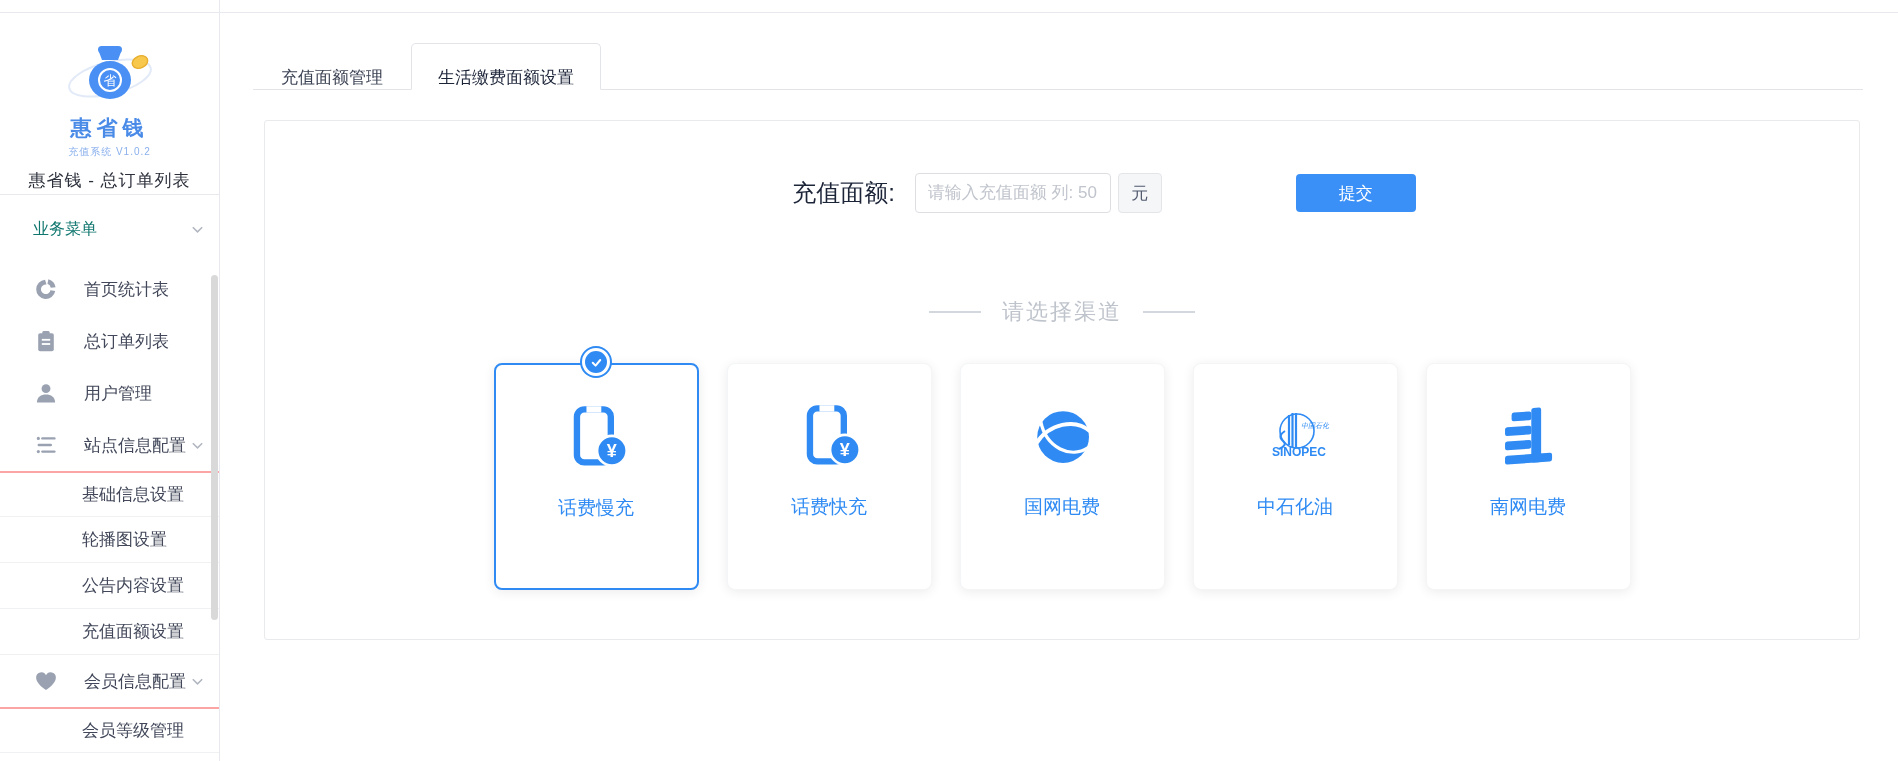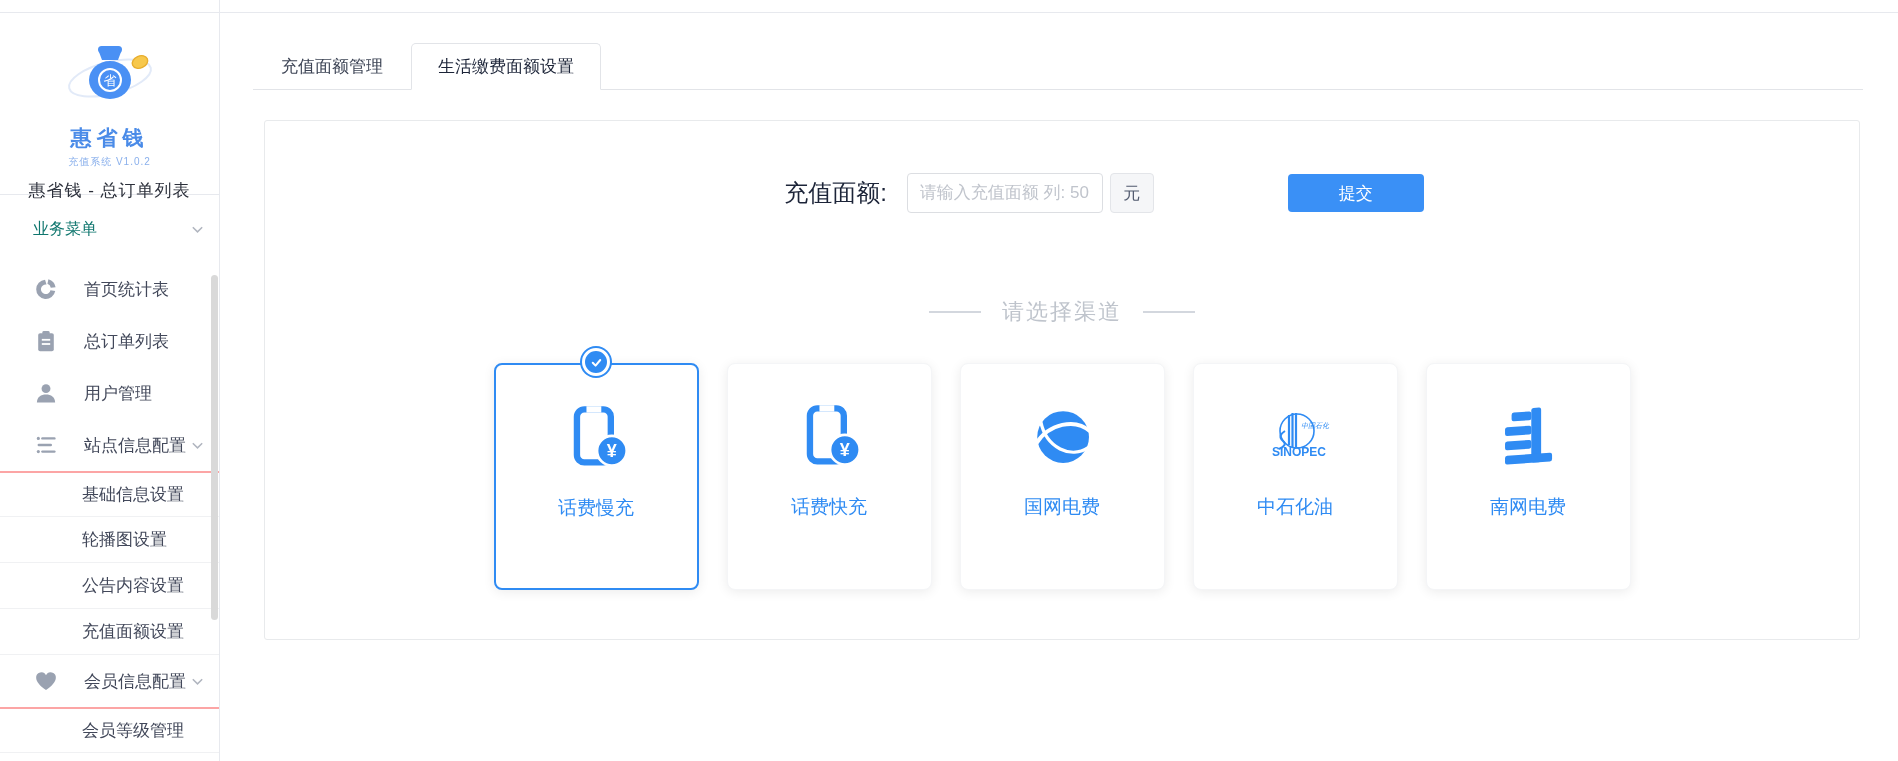--- a/index.html
+++ b/index.html
@@ -4,54 +4,54 @@
 <style>
   * { margin:0; padding:0; box-sizing:border-box; }
   html,body { width:1898px; height:761px; background:#fff; overflow:hidden;
     font-family:"Liberation Sans","DejaVu Sans",sans-serif; color:#2b2f3a; }
   .topline { position:absolute; top:12px; left:0; width:1898px; height:1px; background:#e7e9ee; z-index:5; }
   .layout { display:flex; height:761px; }
 
   
   aside { width:220px; flex:0 0 220px; border-right:1px solid #e7e9ee; position:relative; background:#fff; }
   .logo-area { height:195px; padding-top:34px; text-align:center; border-bottom:1px solid #e7e9ee; }
-  .brand-name { color:#4a8be8; font-size:21px; font-weight:bold; letter-spacing:5px; margin-top:12px; }
+  .brand-name { color:#4a8be8; font-size:21px; font-weight:bold; letter-spacing:5px; margin-top:2px; }
   .brand-tagline { color:#8ab0ec; font-size:10px; letter-spacing:1px; margin-top:3px; }
   .app-title { color:#2b2f3a; font-size:17px; margin-top:10px; letter-spacing:1px; }
 
   .menu-header { height:68px; display:flex; align-items:center; justify-content:space-between;
     padding:0 14px 0 33px; color:#0f766e; font-size:16px; cursor:pointer; }
   .menu-item { height:52px; display:flex; align-items:center; padding:0 14px 0 34px;
     font-size:17px; color:#42485a; cursor:pointer; }
   .menu-item .mi-icon { width:24px; height:24px; margin-right:26px; flex:0 0 24px; }
   .menu-item .mi-label { flex:1; }
   .submenu-item { height:46px; display:flex; align-items:center; padding:0 14px 0 82px;
     font-size:17px; color:#42485a; cursor:pointer; border-bottom:1px solid #f0f1f3; }
   .submenu-item.first { border-top:2px solid #fca5a5; }
   .scroll-thumb { position:absolute; right:1px; top:275px; width:7px; height:345px;
     background:#d9d9d9; border-radius:4px; }
 
   
   main { flex:1; position:relative; background:#fff; }
   .tabbar { margin:43px 0 0 33px; width:1610px; height:47px; display:flex; align-items:stretch;
     border-bottom:1px solid #e2e4e8; }
-  .tab { padding:0 28px; display:flex; align-items:center; font-size:17px; color:#3c4354; cursor:pointer; }
+  .tab { padding:0 28px; display:flex; align-items:flex-end; font-size:17px; color:#3c4354; cursor:pointer; }
   .tab.active { border:1px solid #e2e4e8; border-bottom:1px solid #fff; margin-bottom:-1px;
     border-radius:5px 5px 0 0; background:#fff; color:#1c2438; padding:0 26px; }
 
   .panel { margin:30px 0 0 44px; width:1596px; height:520px; border:1px solid #e8eaec; border-radius:3px; background:#fff; }
 
   .form-row { display:flex; align-items:center; justify-content:center; margin-top:52px; transform:translateX(42px); }
   .form-label { font-size:24px; color:#1c2438; margin-right:20px; font-weight:500; }
   .amount-input { width:196px; height:40px; border:1px solid #dcdee2; border-radius:4px;
     padding:0 12px; font-size:17px; color:#2b2f3a; outline:none; }
   .amount-input::placeholder { color:#c0c4cc; }
   .unit-box { width:44px; height:40px; margin-left:7px; background:#f5f6f8; border:1px solid #e3e5e9;
     border-radius:4px; display:flex; align-items:center; justify-content:center; font-size:17px; color:#515a6e; }
-  .submit-btn { width:136px; height:38px; margin-left:134px; background:#3a90f6; border:none;
+  .submit-btn { width:120px; height:38px; margin-left:134px; background:#3a90f6; border:none;
     border-radius:4px; color:#fff; font-size:17px; cursor:pointer; }
 
   .divider-row { display:flex; align-items:center; justify-content:center; gap:21px; margin-top:84px; }
   .divider-dash { width:52px; height:2px; background:#d3d7de; }
   .divider-text { color:#bfc4cc; font-size:22px; letter-spacing:2px; }
 
   .cards { display:flex; justify-content:center; gap:28px; margin-top:36px; }
   .channel-card { position:relative; width:205px; height:227px; background:#fff; border-radius:8px;
     box-shadow:0 2px 12px rgba(0,0,0,0.08); border:1px solid #f4f5f7; cursor:pointer;
     display:flex; flex-direction:column; align-items:center; }

